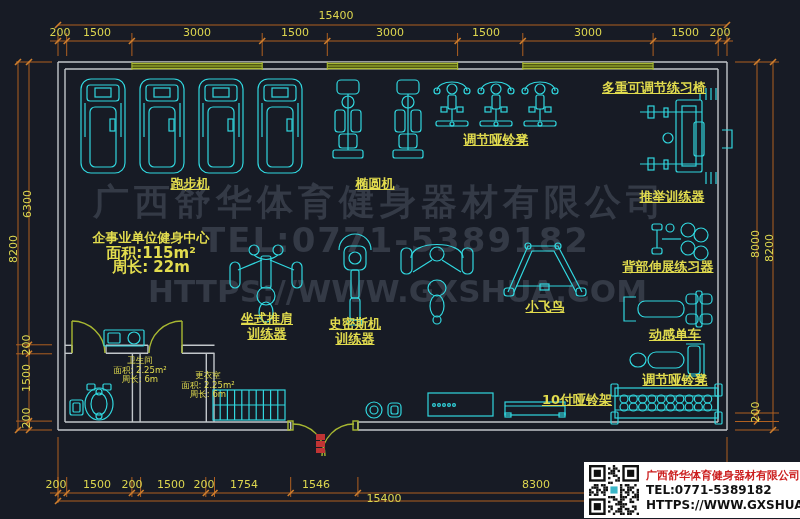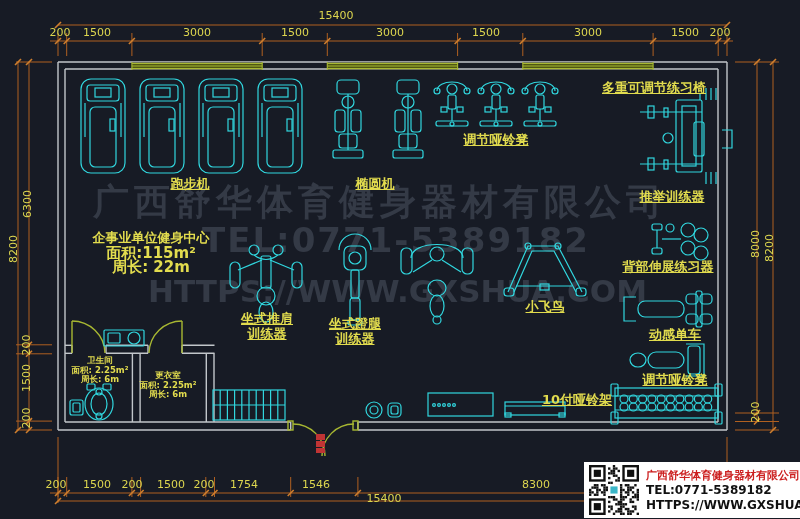--- a/index.html
+++ b/index.html
@@ -11,21 +11,21 @@
   .wm2{left:202px;top:220px;font-size:34px;letter-spacing:2px;}
   .wm3{left:148px;top:273px;font-size:31px;letter-spacing:0px;}
   .lbl{position:absolute;transform:translateX(-50%);color:#e2dc4e;font-size:13px;font-weight:bold;
        white-space:nowrap;z-index:3;line-height:15px;text-decoration:underline;}
   .two{text-align:center;}
   .gym-info{position:absolute;left:151px;top:230px;transform:translateX(-50%);text-align:center;
        color:#e2dc4e;font-weight:bold;z-index:3;white-space:nowrap;}
   .gym-info .gi-title{font-size:13px;line-height:16px;text-align:center;}
   .gym-info div{font-size:15px;line-height:14px;}
   .room-info{position:absolute;transform:translateX(-50%);text-align:center;color:#e2dc4e;
-       font-weight:bold;font-size:8.5px;line-height:9.5px;z-index:3;white-space:nowrap;}
+       font-weight:normal;font-size:8.5px;line-height:9.5px;z-index:3;white-space:nowrap;margin-left:40px;}
   .dim{position:absolute;transform:translateX(-50%);color:#ddd64f;font-size:11px;z-index:3;white-space:nowrap;}
   .dimv{position:absolute;transform:translate(-50%,-50%) rotate(-90deg);color:#ddd64f;font-size:11px;z-index:3;white-space:nowrap;}
   .title-block{position:absolute;left:584px;top:462px;width:216px;height:56px;background:#ffffff;
        z-index:5;display:flex;align-items:center;}
   .qr{margin-left:5px;flex:0 0 auto;}
   .tb-text{margin-left:7px;line-height:15px;}
   .tb-company{color:#cc2020;font-size:11px;font-weight:bold;white-space:nowrap;}
   .tb-tel,.tb-web{color:#111111;font-size:12px;font-weight:bold;white-space:nowrap;}
 </style>
 </head>
@@ -448,21 +448,21 @@
   <div class="lbl" style="left:668px;top:259px">背部伸展练习器</div>
   <div class="lbl" style="left:675px;top:327px">动感单车</div>
   <div class="lbl" style="left:675px;top:372px">调节哑铃凳</div>
   <div class="lbl" style="left:545px;top:299px">小飞鸟</div>
   <div class="lbl" style="left:577px;top:392px">10付哑铃架</div>
   <div class="lbl two" style="left:267px;top:311px">
     <div>坐式推肩</div>
     <div>训练器</div>
   </div>
   <div class="lbl two" style="left:355px;top:316px">
-    <div>坐式蹬腿</div>
+    <div>史密斯机</div>
     <div>训练器</div>
   </div>
 
   <div class="gym-info">
     <div class="gi-title">企事业单位健身中心</div>
     <div>面积:115m²</div>
     <div>周长: 22m</div>
   </div>
 
   <div class="room-info" style="left:100px;top:356px">

